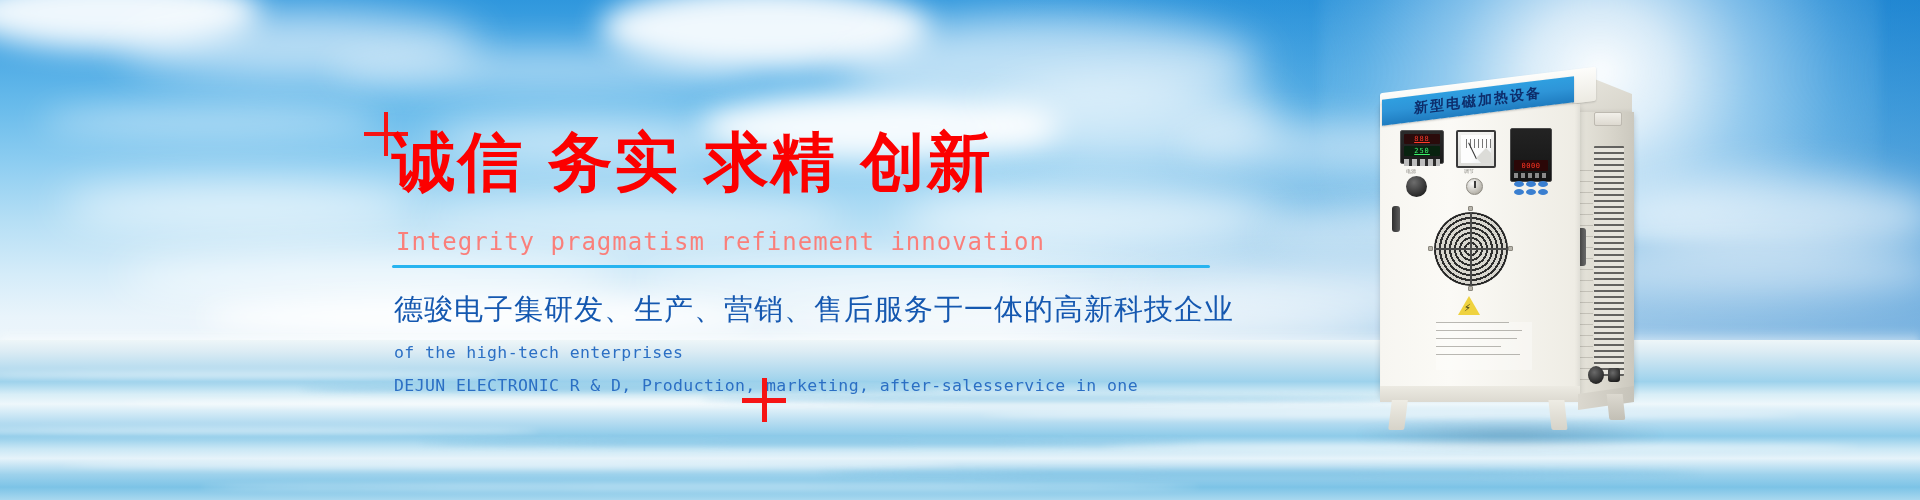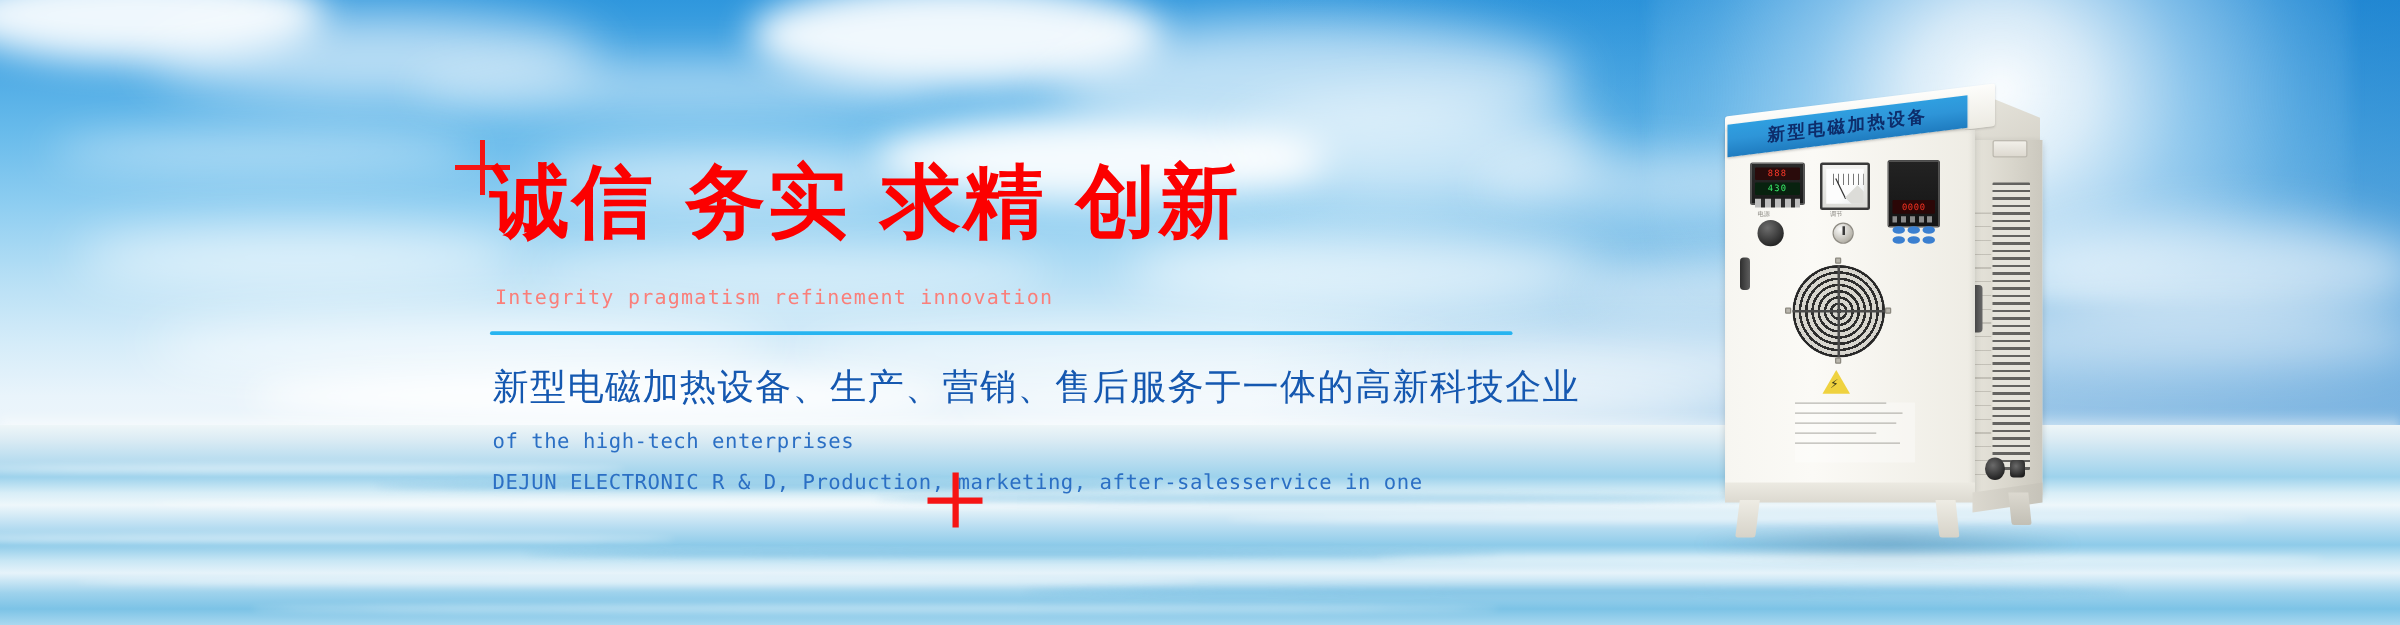--- a/index.html
+++ b/index.html
@@ -104,21 +104,21 @@
     font-family:"DejaVu Sans", "Liberation Sans", sans-serif;
     font-size:64px; font-weight:700;
     color:#fc0000; letter-spacing:2px;
     line-height:1;
     white-space:nowrap;
   }
 
   .headline-en {
     position:absolute; left:396px; top:228px;
     font-family:"DejaVu Sans Mono", "Liberation Mono", monospace;
-    font-size:16px; font-weight:400;
+    font-size:24px; font-weight:400;
     color:#fa7f7a; letter-spacing:1px;
     white-space:nowrap;
   }
 
   .divider {
     position:absolute; left:392px; top:265px;
     width:818px; height:3px;
     background:#27b4f0;
     border-radius:2px;
   }
@@ -227,20 +227,21 @@
     position:absolute; left:28px; top:70px; width:44px; height:34px;
     background:linear-gradient(to bottom,#2b2b2b,#1a1a1a);
     border:1px solid #555; border-radius:2px;
     padding:3px;
   }
   .m-disp .led {
     height:10px; background:#2a0b0b; border-radius:1px;
     display:flex; align-items:center; justify-content:center;
     font-family:"DejaVu Sans Mono",monospace; font-size:7px; color:#ff3a2a;
     letter-spacing:1px;
+    text-decoration:underline;
   }
   .m-disp .led.green { background:#08220f; color:#3cf06a; margin-top:2px; }
   .m-disp .btns {
     margin-top:3px; height:7px;
     background:repeating-linear-gradient(to right,
       #bdbdbd 0px,#bdbdbd 5px, #2b2b2b 5px,#2b2b2b 8px);
   }
 
   .m-gauge {
     position:absolute; left:84px; top:70px; width:40px; height:38px;
@@ -450,21 +451,21 @@
       <i class="h"></i>
         <i class="v"></i>
     </div>
 
     <div class="headline">诚信 务实 求精 创新</div>
 
     <div class="headline-en">Integrity  pragmatism  refinement  innovation</div>
 
     <div class="divider"></div>
 
-    <div class="tagline-cn">新型电磁加热设备、生产、营销、售后服务于一体的高新科技企业</div>
+    <div class="tagline-cn">德骏电子集研发、生产、营销、售后服务于一体的高新科技企业</div>
 
     <div class="tagline-en">
       <div>of the high-tech enterprises</div>
       <div>DEJUN ELECTRONIC R &amp; D, Production, marketing, after-salesservice in one</div>
     </div>
 
     <div class="plus plus-b">
       <i class="h"></i>
         <i class="v"></i>
     </div>
@@ -484,21 +485,21 @@
     <div class="m-side-handle"></div>
 
     <div class="m-front"></div>
 
     <div class="m-banner">
       <span>新型电磁加热设备</span>
     </div>
 
     <div class="m-disp">
       <div class="led">888</div>
-      <div class="led green">430</div>
+      <div class="led green">250</div>
       <div class="btns"></div>
     </div>
 
     <div class="m-gauge">
       <div class="face">
         <div class="scale"></div>
         <div class="needle"></div>
         <div class="cornercut"></div>
       </div>
     </div>

